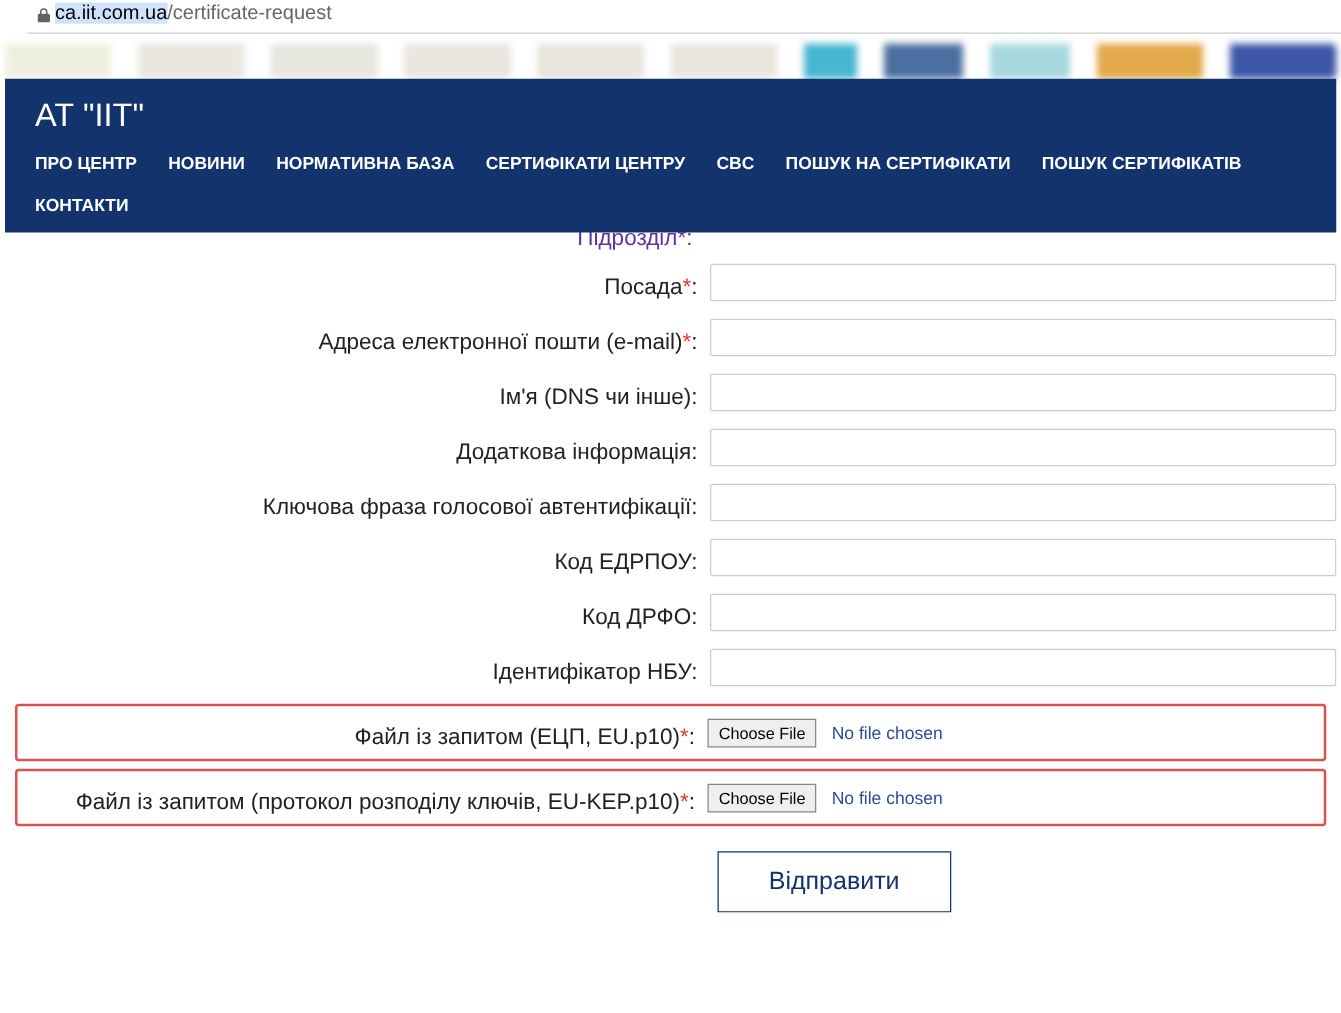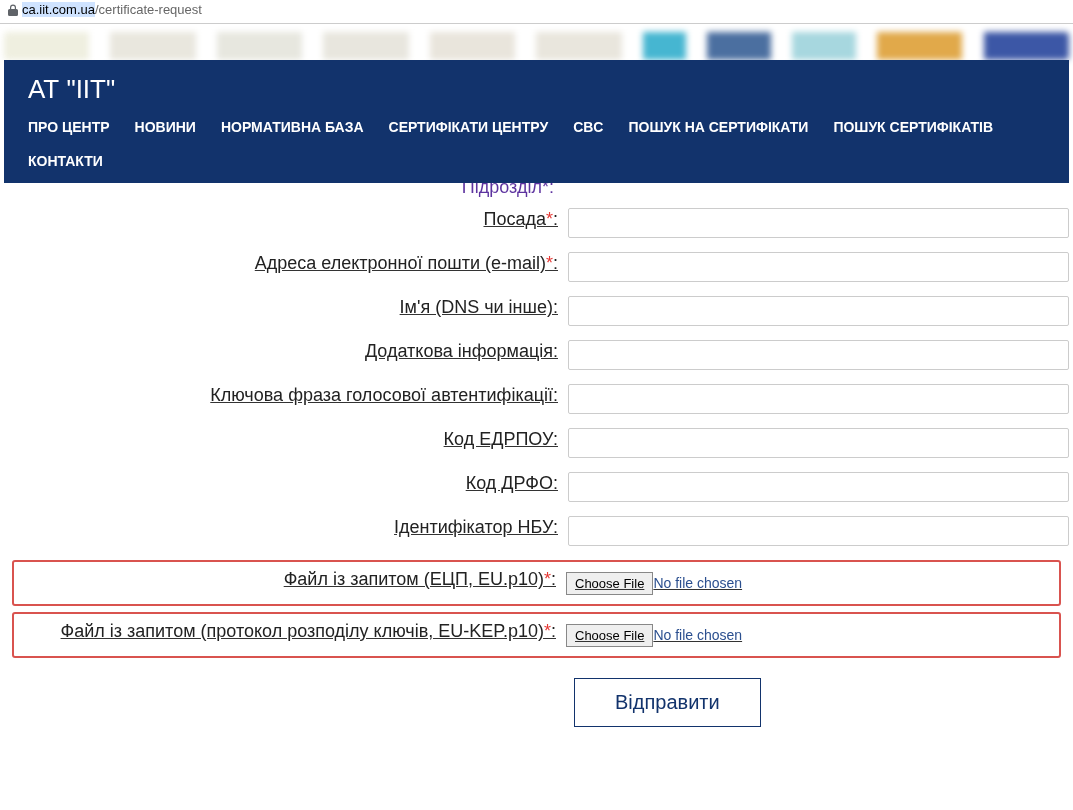--- a/index.html
+++ b/index.html
@@ -9,22 +9,23 @@
     color:#333;
     width:1073px;
     background:#fff;
   }
   .urlbar {
     display:flex;
     align-items:center;
     gap:4px;
     padding:2px 8px 6px 8px;
     border-bottom:1px solid #ccc;
-    font-size:13px;
+    font-size:16px;
     color:#666;
+    margin-left:22px;
   }
   .urlbar .lock {
     width:10px; height:12px;
     color:#5f6368;
   }
   .urlbar .url .hl { background:#cfe3ff; color:#000; }
   .blurred-strip {
     height:28px;
     margin:8px 4px 0 4px;
     background:
@@ -65,23 +66,22 @@
     color:#fff;
     text-decoration:none;
     white-space:nowrap;
   }
   .form-area {
     margin:0 4px;
     padding-top:0;
   }
   .row {
     display:flex;
-    align-items:flex-start;
+    align-items:flex-end;
     margin-bottom:14px;
-    text-decoration:underline;
   }
   .row .lbl {
     width:560px;
     text-align:right;
     padding-right:6px;
     font-size:18px;
     color:#222;
     line-height:1.3;
   }
   .row .lbl .req { color:#e53935; }
@@ -94,21 +94,21 @@
     width:100%;
     height:30px;
     border:1px solid #ccc;
     border-radius:2px;
     padding:2px 6px;
     font-size:14px;
   }
   .fileblock {
     display:flex;
     align-items:center;
-    gap:0;
+    gap:12px;
     font-size:14px;
   }
   .fileblock .choosebtn {
     font-family: Arial, sans-serif;
     background:#efefef;
     border:1px solid #888;
     padding:3px 8px;
     font-size:13px;
   }
   .fileblock .nofile {

